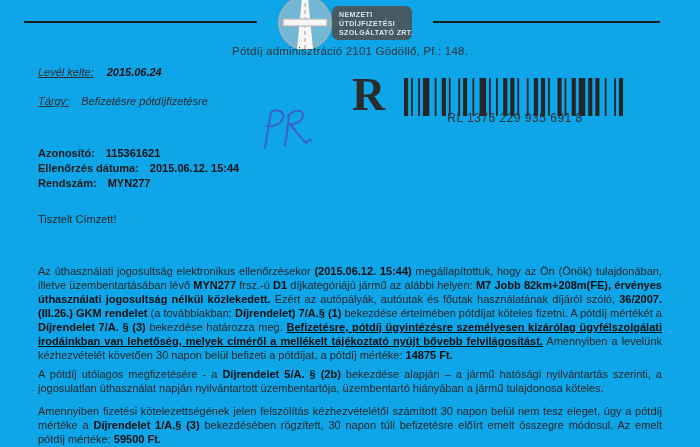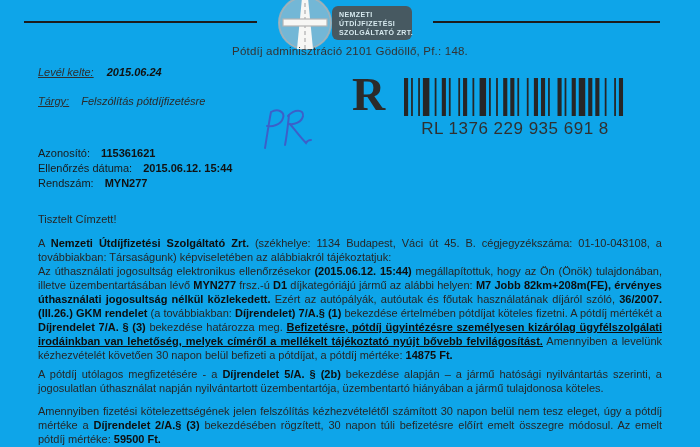--- a/index.html
+++ b/index.html
@@ -31,32 +31,32 @@
   }
 
   .meta-row { position:absolute; left:38px; font-size:11px; white-space:nowrap;font-style:italic; }
   .meta-row .lbl-u { text-decoration:underline; color:#2e2e2e; }
   .meta-row .val-b { font-weight:bold; color:#111; margin-left:13px; }
   .meta-row .val-r { color:#2a2a2a; margin-left:12px; }
   .row-letterdate { top:66px; }
   .row-subject    { top:95px; }
 
   .id-block { position:absolute; left:38px; top:146px; font-size:11px; line-height:15px; }
-  .id-block .lbl { font-weight:normal; color:#1a1a1a;margin-top:21px; }
+  .id-block .lbl { font-weight:bold; color:#1a1a1a;margin-top:21px; }
   .id-block .val { font-weight:bold; color:#111; margin-left:11px; }
 
   .r-letter {
     position:absolute; left:352px; top:76px;
     font-family:"Liberation Serif", serif; font-weight:bold;
     font-size:46px; line-height:38px; color:#2b2b2b;
   }
   .barcode-box { position:absolute; left:404px; top:78px; width:222px; height:38px; }
   .barcode-label {
-    position:absolute; left:404px; top:119px; width:222px; text-align:center;
-    font-size:17px; color:#303030; letter-spacing:.5px; white-space:nowrap;
+    position:absolute; left:404px; top:111px; width:222px; text-align:center;
+    font-size:12px; color:#303030; letter-spacing:.5px; white-space:nowrap;
   }
 
   .handwriting { position:absolute; left:256px; top:106px; }
 
   .body-text {
     position:absolute; left:38px; width:624px;
     font-size:11px; line-height:14px; text-align:justify; color:#262626;
   }
   .salutation { top:212px; text-align:left; }
   .para-1 { top:236px; }
@@ -87,21 +87,21 @@
     <span>ÚTDÍJFIZETÉSI</span>
     <span>SZOLGÁLTATÓ ZRT.</span>
   </div>
 
   <div class="postal-address">Pótdíj adminisztráció 2101 Gödöllő, Pf.: 148.</div>
 
   <div class="meta-row row-letterdate">
     <span class="lbl-u">Levél kelte:</span><span class="val-b">2015.06.24</span>
   </div>
   <div class="meta-row row-subject">
-    <span class="lbl-u">Tárgy:</span><span class="val-r">Felszólítás pótdíjfizetésre</span>
+    <span class="lbl-u">Tárgy:</span><span class="val-r">Befizetésre pótdíjfizetésre</span>
   </div>
 
   <div class="id-block">
     <div>
       <span class="lbl">Azonosító:</span><span class="val">115361621</span>
     </div>
     <div>
       <span class="lbl">Ellenőrzés dátuma:</span><span class="val">2015.06.12. 15:44</span>
     </div>
     <div>
@@ -146,18 +146,17 @@
   <svg class="handwriting" width="62" height="50" viewBox="0 0 62 50">
     <g fill="none" stroke="#4455c4" stroke-width="2" stroke-linecap="round" opacity="0.85">
       <path d="M9,42 C11,30 13,16 15,6 C22,2 29,6 27,12 C25,19 16,21 11,20"></path>
       <path d="M33,9 C32,18 31,29 29,39"></path>
       <path d="M32,10 C38,3 48,3 47,10 C46,16 38,19 33,18"></path>
       <path d="M34,18 C39,24 44,31 50,37 C51,35 53,34 55,34"></path>
     </g>
   </svg>
 
   <div class="body-text salutation">Tisztelt Címzett!</div>
-  <div class="body-text para-1"><span>A </span><span class="b">Nemzeti Útdíjfizetési Szolgáltató Zrt.</span><span> (székhelye: 1134 Budapest, Váci út 45. B. cégjegyzékszáma: 01-10-043108, a továbbiakban: Társaságunk) képviseletében az alábbiakról tájékoztatjuk:</span></div>
   <div class="body-text para-2"><span>Az úthasználati jogosultság elektronikus ellenőrzésekor </span><span class="b">(2015.06.12. 15:44)</span><span> megállapítottuk, hogy az Ön (Önök) tulajdonában, illetve üzembentartásában lévő </span><span class="b">MYN277</span><span> frsz.-ú </span><span class="b">D1</span><span> díjkategóriájú jármű az alábbi helyen: </span><span class="b">M7 Jobb 82km+208m(FE),</span><span> </span><span class="b">érvényes úthasználati jogosultság nélkül közlekedett.</span><span> Ezért az autópályák, autóutak és főutak használatának díjáról szóló, </span><span class="b">36/2007. (III.26.) GKM rendelet</span><span> (a továbbiakban: </span><span class="b">Díjrendelet)</span><span> </span><span class="b">7/A.§ (1)</span><span> bekezdése értelmében pótdíjat köteles fizetni. A pótdíj mértékét a </span><span class="b">Díjrendelet 7/A. § (3)</span><span> bekezdése határozza meg. </span><span class="b u">Befizetésre, pótdíj ügyintézésre személyesen kizárólag ügyfélszolgálati irodáinkban van lehetőség, melyek címéről a mellékelt tájékoztató nyújt bővebb felvilágosítást.</span><span> Amennyiben a levelünk kézhezvételét követően 30 napon belül befizeti a pótdíjat, a pótdíj mértéke: </span><span class="b">14875 Ft.</span></div>
   <div class="body-text para-3"><span>A pótdíj utólagos megfizetésére - a </span><span class="b">Díjrendelet 5/A. § (2b)</span><span> bekezdése alapján – a jármű hatósági nyilvántartás szerinti, a jogosulatlan úthasználat napján nyilvántartott üzembentartója, üzembentartó hiányában a jármű tulajdonosa köteles.</span></div>
-  <div class="body-text para-4"><span>Amennyiben fizetési kötelezettségének jelen felszólítás kézhezvételétől számított 30 napon belül nem tesz eleget, úgy a pótdíj mértéke a </span><span class="b">Díjrendelet 2/A.§ (3)</span><span> bekezdésében rögzített, 30 napon túli befizetésre előírt emelt összegre módosul. Az emelt pótdíj mértéke: </span><span class="b">59500 Ft.</span></div>
+  <div class="body-text para-4"><span>Amennyiben fizetési kötelezettségének jelen felszólítás kézhezvételétől számított 30 napon belül nem tesz eleget, úgy a pótdíj mértéke a </span><span class="b">Díjrendelet 1/A.§ (3)</span><span> bekezdésében rögzített, 30 napon túli befizetésre előírt emelt összegre módosul. Az emelt pótdíj mértéke: </span><span class="b">59500 Ft.</span></div>
 
 </div>
 
 </body></html>

